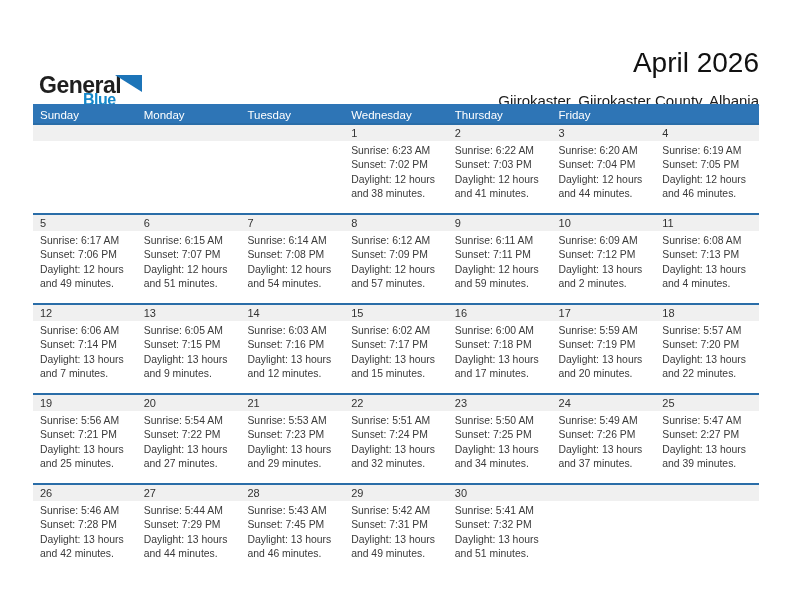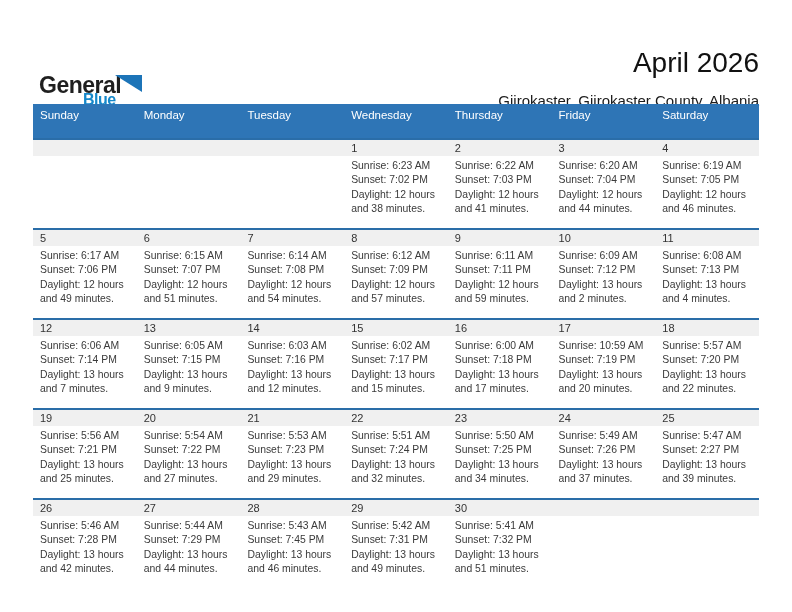--- a/index.html
+++ b/index.html
@@ -23,21 +23,21 @@
     letter-spacing:-0.5px;color:var(--logo-blue,#1588CA);
   }
   .titles{position:absolute;right:0;top:30px;text-align:right;}
   .cal-title{font-size:28px;color:#111;line-height:34px;font-weight:400;margin-top:16px;}
   .cal-subtitle{font-size:15px;color:#1b1b1b;line-height:22px;font-weight:400;margin-top:10px;}
 
   
   .calendar{position:absolute;left:33px;top:104px;width:726px;}
   .weekday-row{
     display:grid;grid-template-columns:repeat(7,1fr);
-    background:var(--header-bar,#2E75B6);height:34px;
+    background:var(--header-bar,#2E75B6);height:19px;
   }
   .weekday-cell{
     color:#fff;font-size:11.5px;line-height:22px;padding-left:7px;
     white-space:nowrap;overflow:hidden;
   }
   .week-row{
     border-top:2px solid var(--week-border,#2A6DA8);
     height:88px;position:relative;
   }
   .week-grid{display:grid;grid-template-columns:repeat(7,1fr);height:100%;}
@@ -73,21 +73,20 @@
   </div>
 
   <div class="calendar">
     <div class="weekday-row" id="weekday-row">
         <div class="weekday-cell">Sunday</div>
         <div class="weekday-cell">Monday</div>
         <div class="weekday-cell">Tuesday</div>
         <div class="weekday-cell">Wednesday</div>
         <div class="weekday-cell">Thursday</div>
         <div class="weekday-cell">Friday</div>
-        <div class="weekday-cell">Saturday</div>
       </div>
     <div id="weeks">
         <div class="week-row">
           <div class="week-grid">
             <div class="day-cell">
               <div class="day-num"></div>
             </div>
             <div class="day-cell">
               <div class="day-num"></div>
             </div>
@@ -242,21 +241,21 @@
               <div class="cell-lines">
                 <div class="cell-line">Sunrise: 6:00 AM</div>
                 <div class="cell-line">Sunset: 7:18 PM</div>
                 <div class="cell-line">Daylight: 13 hours</div>
                 <div class="cell-line">and 17 minutes.</div>
               </div>
             </div>
             <div class="day-cell">
               <div class="day-num">17</div>
               <div class="cell-lines">
-                <div class="cell-line">Sunrise: 10:59 AM</div>
+                <div class="cell-line">Sunrise: 5:59 AM</div>
                 <div class="cell-line">Sunset: 7:19 PM</div>
                 <div class="cell-line">Daylight: 13 hours</div>
                 <div class="cell-line">and 20 minutes.</div>
               </div>
             </div>
             <div class="day-cell">
               <div class="day-num">18</div>
               <div class="cell-lines">
                 <div class="cell-line">Sunrise: 5:57 AM</div>
                 <div class="cell-line">Sunset: 7:20 PM</div>

